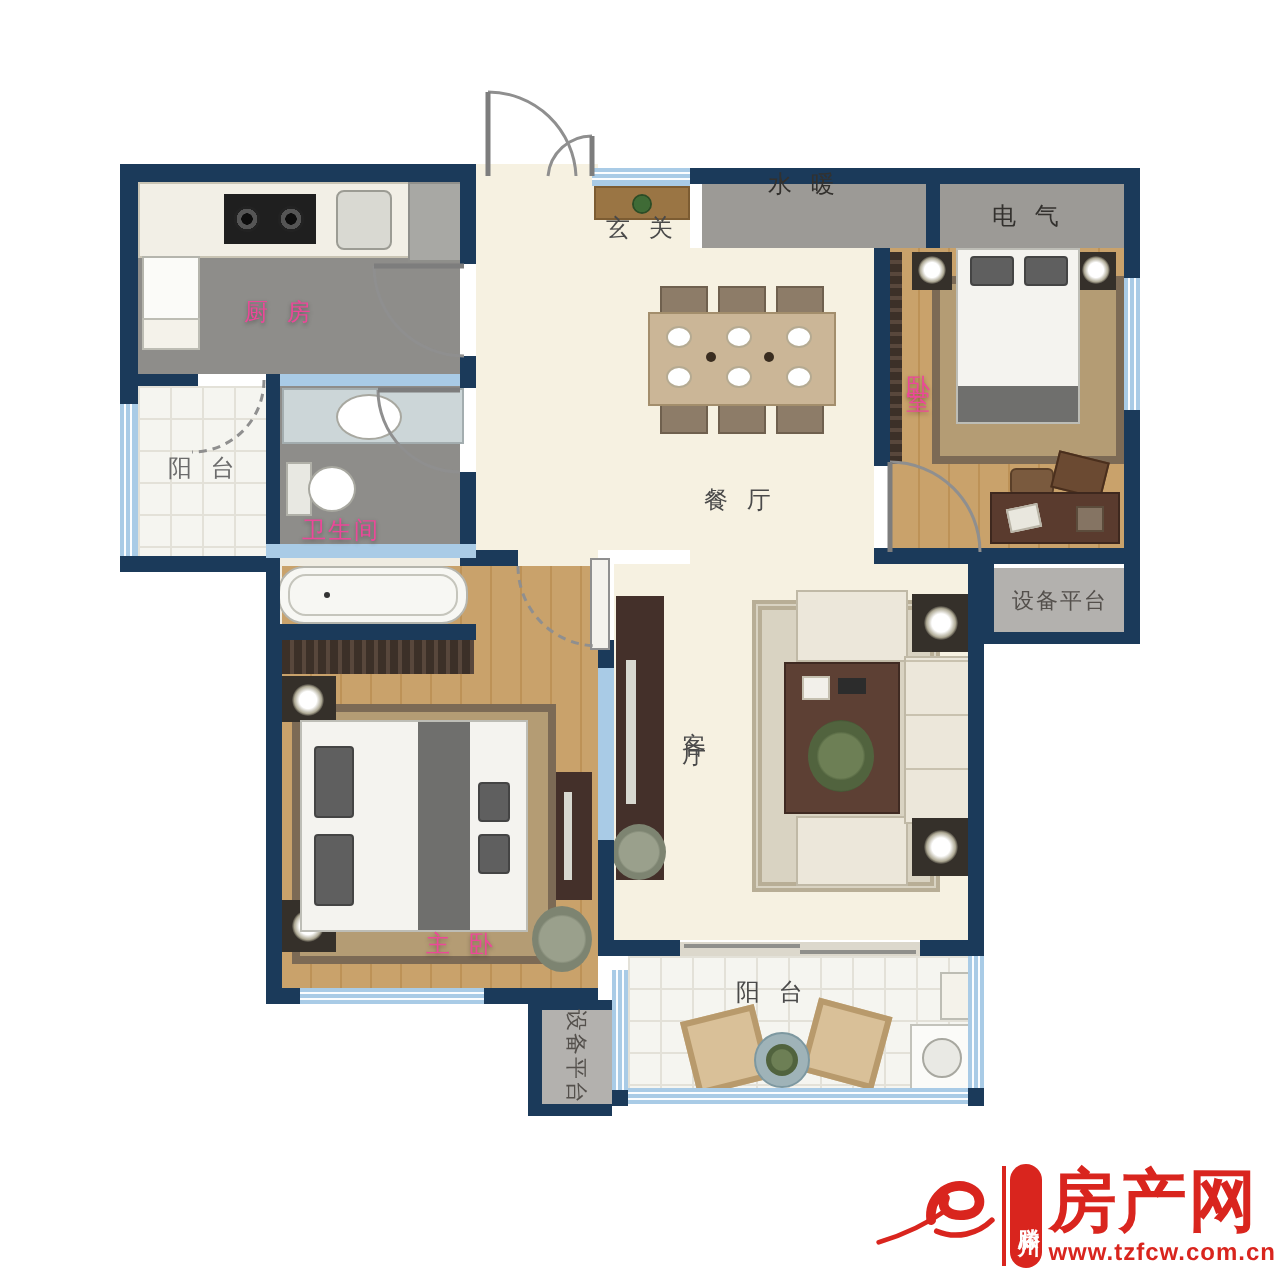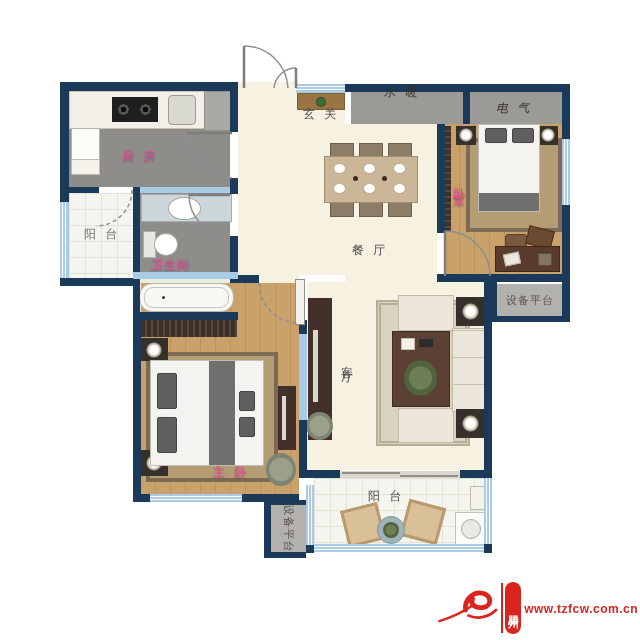--- a/index.html
+++ b/index.html
@@ -287,21 +287,21 @@
     <line x1="230" y1="195" x2="189" y2="195"></line>
     <line x1="445" y1="231" x2="445" y2="276"></line>
   </g>
 </svg>
 
 <span class="abs label lw" style="left:122px;top:148px;">厨 房</span>
 <span class="abs label lg" style="left:84px;top:226px;">阳 台</span>
 <span class="abs label lw tight" style="left:151px;top:257px;">卫生间</span>
 <span class="abs label ld" style="left:303px;top:106px;">玄 关</span>
 <span class="abs label lbox" style="left:384px;top:84px;">水 暖</span>
-<span class="abs label lbox" style="left:496px;top:100px;font-style:italic;">电 气</span>
+<span class="abs label lbox" style="left:496px;top:100px;">电 气</span>
 <span class="abs label lw label-v" style="left:450px;top:178px;">卧室</span>
 <span class="abs label lplt" style="left:506px;top:293px;">设备平台</span>
 <span class="abs label ld" style="left:352px;top:242px;">餐 厅</span>
 <span class="abs label ld label-v" style="left:338px;top:356px;">客厅</span>
 <span class="abs label lw" style="left:213px;top:464px;">主 卧</span>
 <span class="abs label ld" style="left:368px;top:488px;">阳 台</span>
 <div class="abs rotbox" style="left:266px;top:504px;width:44px;height:48px;z-index:5;">
   <span class="label lplt rot90">设备平台</span>
 </div>
 
@@ -309,15 +309,16 @@
   <svg width="72" height="58" viewBox="0 0 90 62">
     <path d="M2 50 C 22 44 38 36 52 26" stroke="#d9251e" stroke-width="3.5" fill="none" stroke-linecap="round"></path>
     <path d="M40 34 C 38 18 52 6 66 10 C 78 14 78 28 66 30 C 54 32 46 26 50 18" stroke="#d9251e" stroke-width="7" fill="none" stroke-linecap="round"></path>
     <path d="M44 42 C 58 48 74 44 84 34" stroke="#d9251e" stroke-width="4" fill="none" stroke-linecap="round"></path>
   </svg>
   <div class="wm-divider"></div>
   <div class="wm-capsule">
     <span>滕州</span>
   </div>
   <div>
+    <div class="wm-site">房产网</div>
     <div class="wm-url">www.tzfcw.com.cn</div>
   </div>
 </div>
 
 </body></html>

